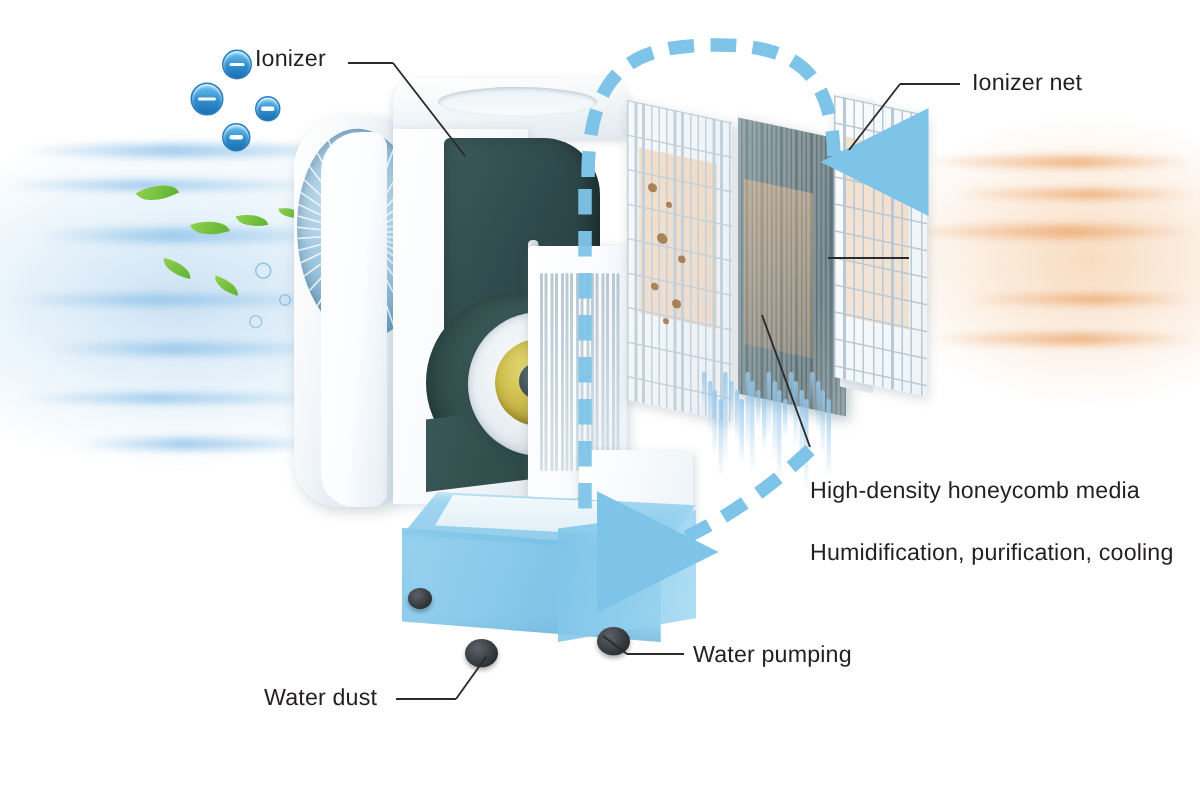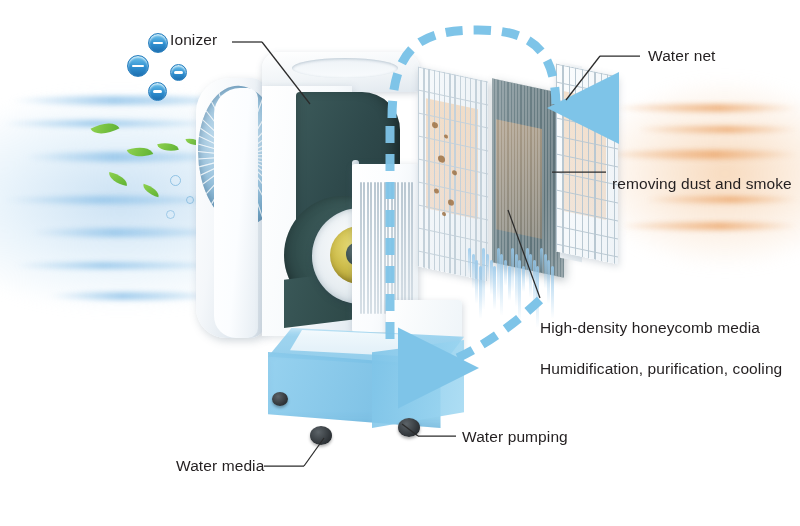--- a/index.html
+++ b/index.html
@@ -512,28 +512,27 @@
       <path d="M540,298 L508,210"></path>
       <path d="M456,436 L418,436"></path>
       <path d="M418,436 L402,424"></path>
       <path d="M264,466 L304,466"></path>
       <path d="M304,466 L324,438"></path>
     </g>
   </svg>
 
   <div class="callout" style="left:170px;top:30px;">Ionizer</div>
 
-  <div class="callout" style="left:648px;top:46px;">Water net</div>
+  <div class="callout" style="left:648px;top:46px;">Ionizer net</div>
 
   <div class="callout" style="left:612px;top:154px;">
-    <div>removing dust and smoke</div>
   </div>
 
   <div class="callout" style="left:540px;top:298px;">
     <div>High-density honeycomb media</div>
     <div>Humidification, purification, cooling</div>
   </div>
 
   <div class="callout" style="left:462px;top:427px;">Water pumping</div>
 
-  <div class="callout" style="left:176px;top:456px;">Water media</div>
+  <div class="callout" style="left:176px;top:456px;">Water dust</div>
 
 </div>
 
 </body></html>

